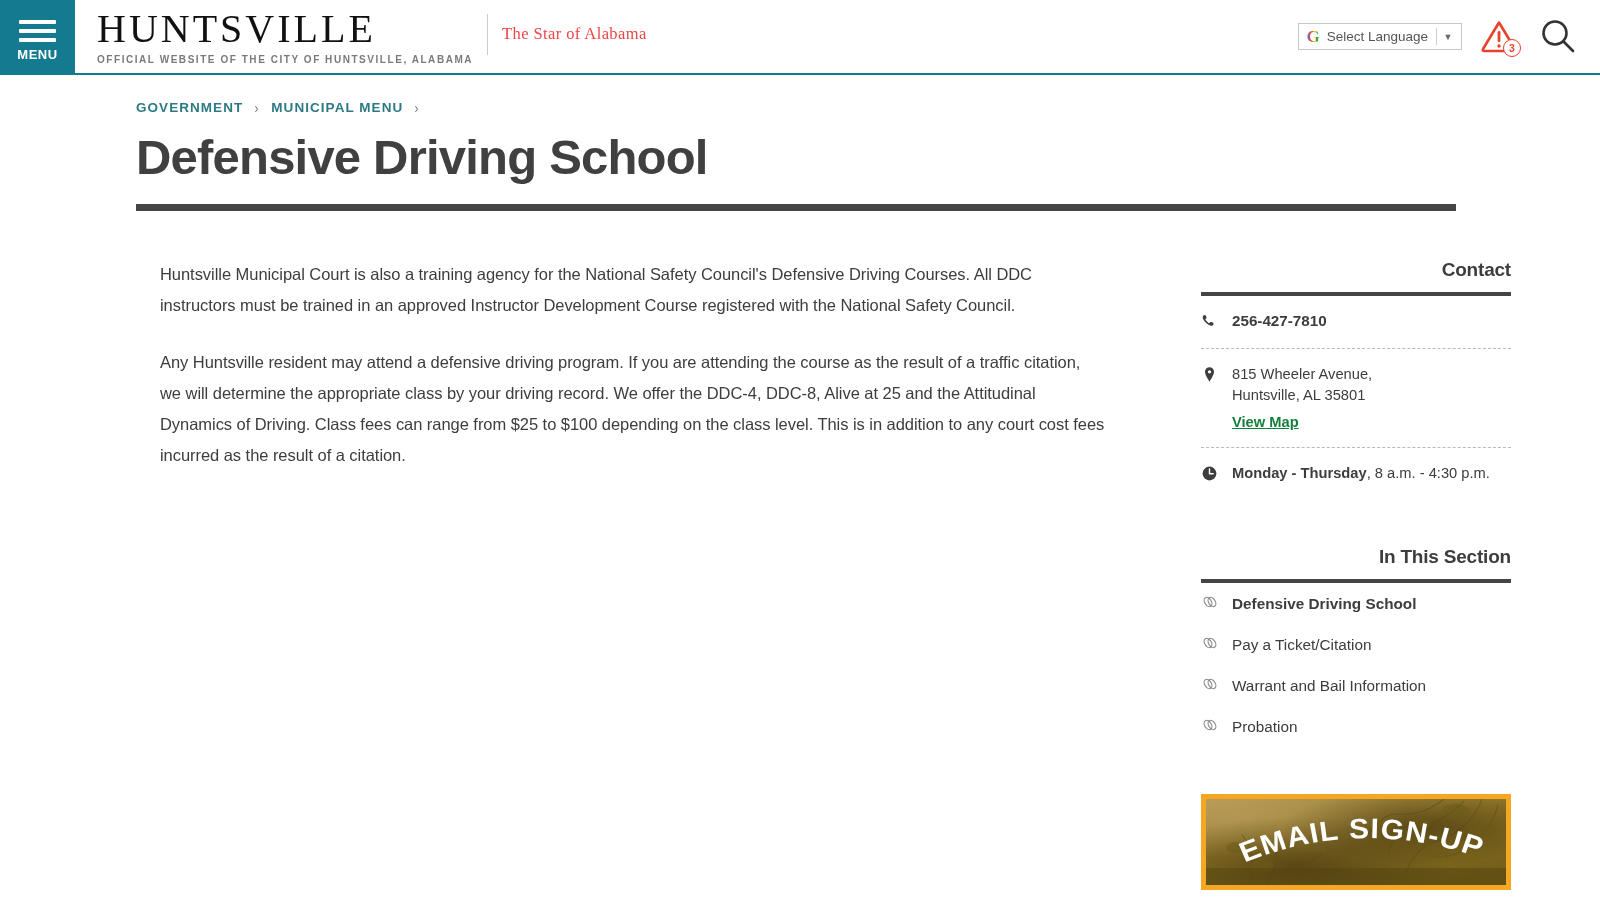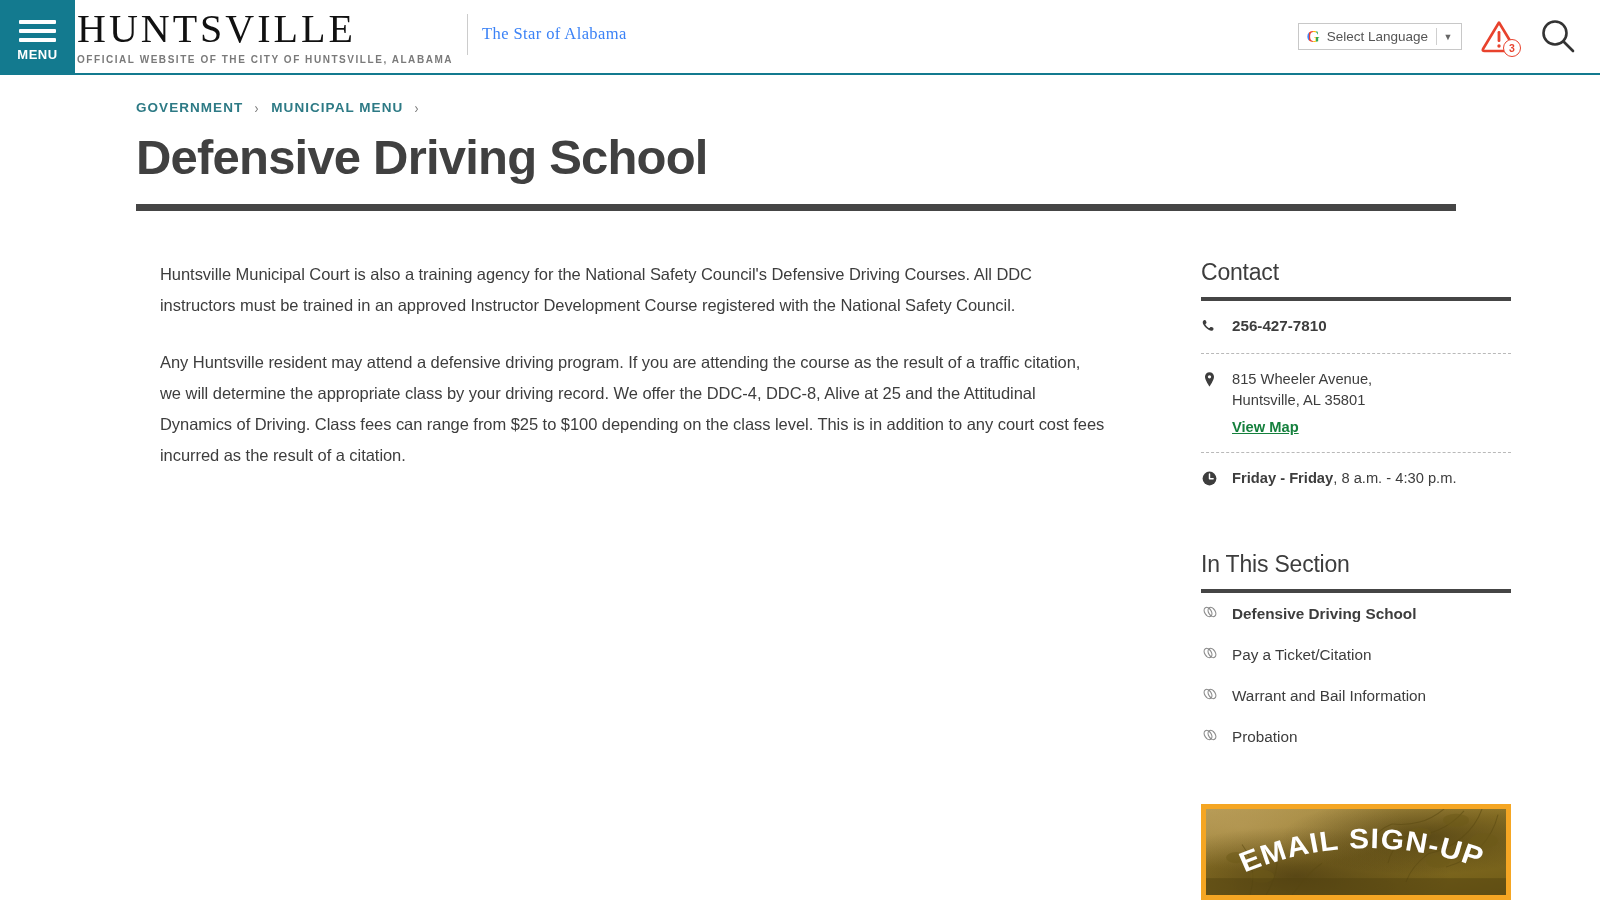--- a/index.html
+++ b/index.html
@@ -45,21 +45,21 @@
     font-size: 13px;
     font-weight: bold;
     letter-spacing: 0.5px;
     line-height: 1;
     margin-top: 1px;
   }
 
   .logo-wrap {
     display: flex;
     align-items: center;
-    padding-left: 2px;
+    padding-left: 22px;
   }
   .logo-block { display: flex; flex-direction: column; justify-content: center; }
   .logo-main {
     font-family: "Liberation Serif", serif;
     font-size: 40px;
     letter-spacing: 3.0px;
     line-height: 1.0;
     color: #111111;
     font-weight: normal;
     margin: 0;
@@ -75,21 +75,21 @@
   }
   .logo-divider {
     width: 1px;
     align-self: stretch;
     background: #cccccc;
     margin: 14px 14px 18px 14px;
   }
   .logo-tag {
     font-family: "Liberation Serif", serif;
     font-size: 16.5px;
-    color: #3b82f6;
+    color: #ef4444;
     letter-spacing: 0.4px;
     white-space: nowrap;
     align-self: center;
     margin-bottom: 6px;
   }
 
   .header-right {
     margin-left: auto;
     display: flex;
     align-items: center;
@@ -194,25 +194,26 @@
   .para {
     font-size: 16.5px;
     line-height: 31px;
     color: #3d3d3d;
     margin: 0 0 26px 0;
     letter-spacing: -0.05px;
   }
 
   
   .side-h {
-    font-size: 23px;
-    font-weight: normal;
+    font-size: 19px;
+    font-weight: bold;
     color: #3d3d3d;
     margin: 0;
     letter-spacing: -0.2px;
+    text-align: right;
   }
   .side-rule {
     height: 4px;
     background: #454545;
     margin-top: 11px;
   }
   .contact-row {
     display: flex;
     padding: 15px 0 14px 0;
     align-items: flex-start;
@@ -364,21 +365,21 @@
         </div>
 
         <div class="contact-row">
           <div class="c-icon">
             <svg viewBox="0 0 20 20" width="17" height="17">
               <circle cx="10" cy="10" r="8.1" fill="#3d3d3d"></circle>
               <path d="M10 4.8v5.4h4.3" fill="none" stroke="#ffffff" stroke-width="1.7" stroke-linecap="round" stroke-linejoin="round"></path>
             </svg>
           </div>
           <div class="c-body">
-            <span class="c-strong">Friday - Friday</span><span>, 8 a.m. - 4:30 p.m.</span>
+            <span class="c-strong">Monday - Thursday</span><span>, 8 a.m. - 4:30 p.m.</span>
           </div>
         </div>
 
         <div class="section2">
           <h2 class="side-h">In This Section</h2>
           <div class="side-rule"></div>
 
           <div class="link-row">
             <div class="c-icon">
               <svg viewBox="0 0 22 22" width="18" height="18">

